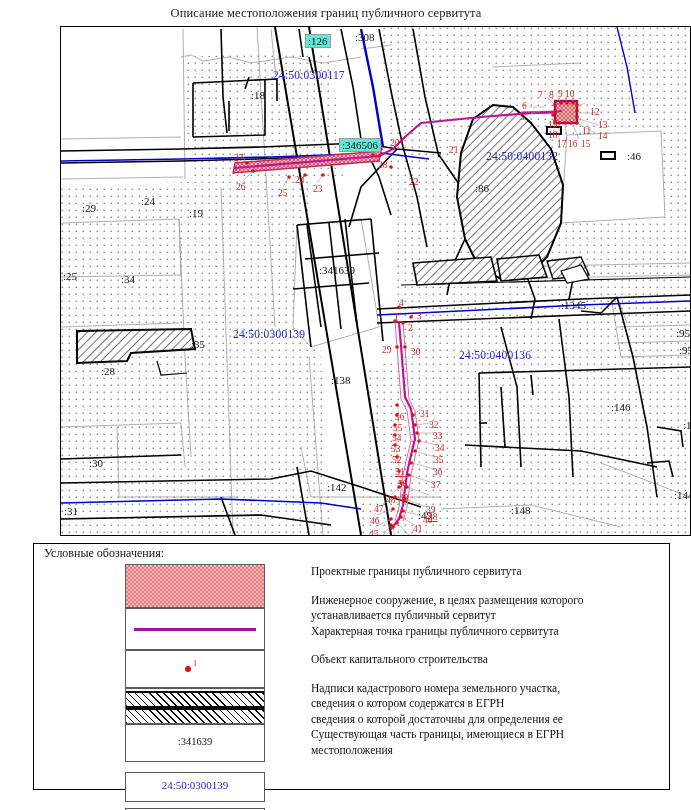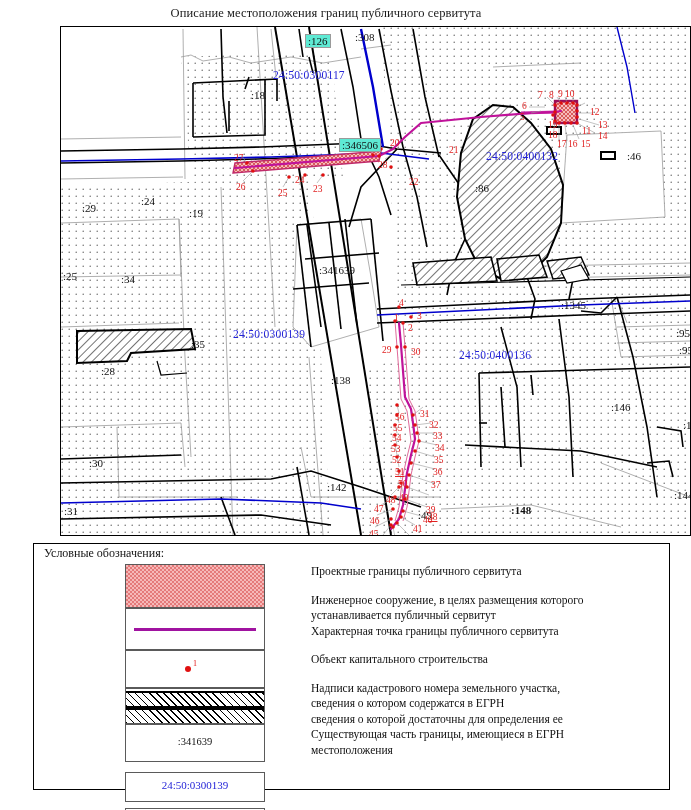--- a/index.html
+++ b/index.html
@@ -371,21 +371,21 @@
         <div class="mlabel lbl-parcel" style="left: 500px; top: 272px;">:1345</div>
         <div class="mlabel lbl-parcel" style="left: 615px; top: 300px;">:952</div>
         <div class="mlabel lbl-parcel" style="left: 618px; top: 317px;">:954</div>
         <div class="mlabel lbl-parcel" style="left: 270px; top: 347px;">:138</div>
         <div class="mlabel lbl-parcel" style="left: 550px; top: 374px;">:146</div>
         <div class="mlabel lbl-parcel" style="left: 622px; top: 392px;">:143</div>
         <div class="mlabel lbl-parcel" style="left: 3px; top: 430px; margin-top: 48px;">:31</div>
         <div class="mlabel lbl-parcel" style="left: 28px; top: 430px;">:30</div>
         <div class="mlabel lbl-parcel" style="left: 266px; top: 454px;">:142</div>
         <div class="mlabel lbl-parcel" style="left: 357px; top: 482px;">:49</div>
-        <div class="mlabel lbl-parcel" style="left: 450px; top: 477px; font-weight: bold;">:148</div>
+        <div class="mlabel lbl-parcel" style="left: 450px; top: 477px;">:148</div>
         <div class="mlabel lbl-parcel" style="left: 613px; top: 462px;">:144</div>
         <div class="mlabel lbl-quarter" style="left: 212px; top: 42px;">24:50:0300117</div>
         <div class="mlabel lbl-quarter" style="left: 425px; top: 123px;">24:50:0400132</div>
         <div class="mlabel lbl-quarter" style="left: 172px; top: 301px;">24:50:0300139</div>
         <div class="mlabel lbl-quarter" style="left: 398px; top: 322px;">24:50:0400136</div>
         <div class="mlabel lbl-pt" style="left: 333px; top: 286px;">1</div>
         <div class="mlabel lbl-pt" style="left: 347px; top: 296px;">2</div>
         <div class="mlabel lbl-pt" style="left: 356px; top: 284px;">3</div>
         <div class="mlabel lbl-pt" style="left: 338px; top: 271px;">4</div>
         <div class="mlabel lbl-pt" style="left: 459px; top: 85px;">5</div>

